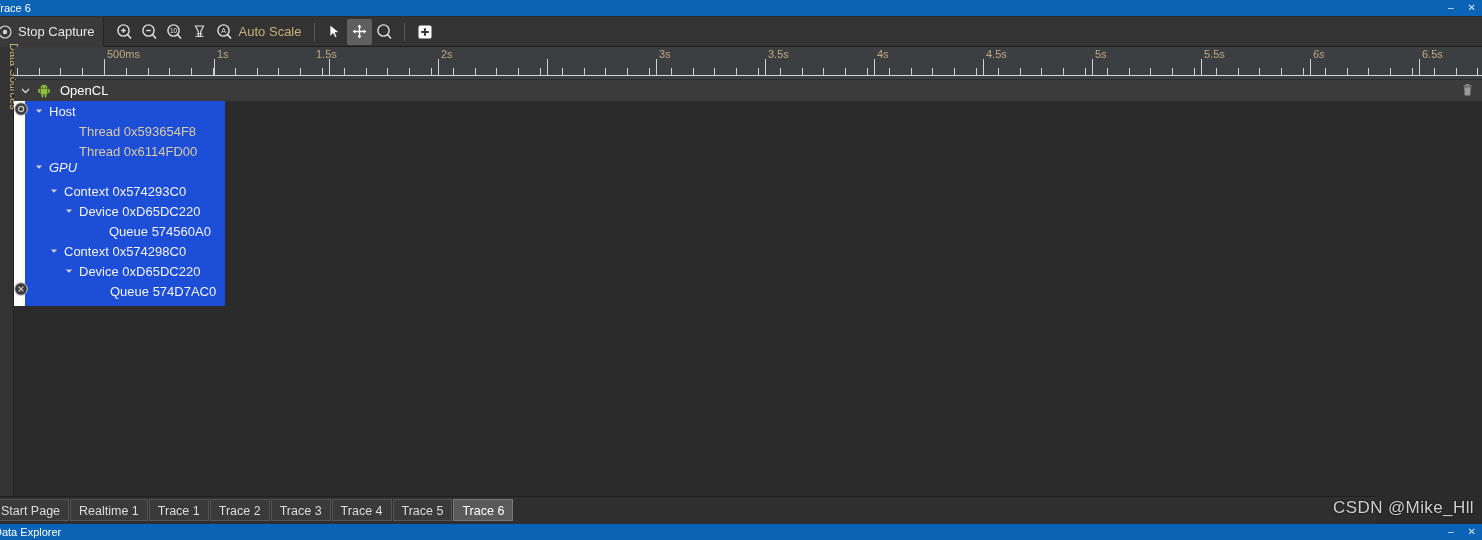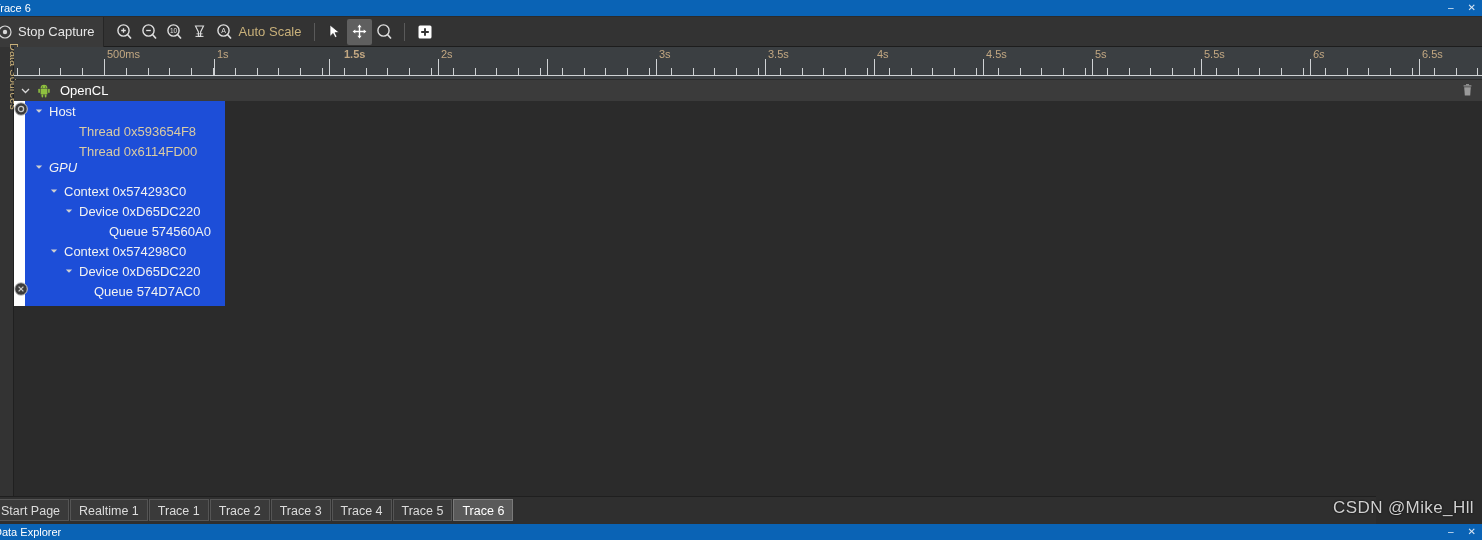--- a/index.html
+++ b/index.html
@@ -355,21 +355,21 @@
         <div class="tick major" style="left: 860px;"></div>
         <div class="tick major" style="left: 969px;"></div>
         <div class="tick major" style="left: 1078px;"></div>
         <div class="tick major" style="left: 1187px;"></div>
         <div class="tick major" style="left: 1296px;"></div>
         <div class="tick major" style="left: 1405px;"></div>
       </div>
     <div id="ruler-labels">
         <div class="tlabel" style="left: 93px;">500ms</div>
         <div class="tlabel" style="left: 203px;">1s</div>
-        <div class="tlabel" style="left: 330px; font-weight: bold;">1.5s</div>
+        <div class="tlabel" style="left: 302px;">1.5s</div>
         <div class="tlabel" style="left: 427px;">2s</div>
         <div class="tlabel" style="left: 536px; margin-top: 38px;">2.5s</div>
         <div class="tlabel" style="left: 645px;">3s</div>
         <div class="tlabel" style="left: 754px;">3.5s</div>
         <div class="tlabel" style="left: 863px;">4s</div>
         <div class="tlabel" style="left: 972px;">4.5s</div>
         <div class="tlabel" style="left: 1081px;">5s</div>
         <div class="tlabel" style="left: 1190px;">5.5s</div>
         <div class="tlabel" style="left: 1299px; font-style: italic;">6s</div>
         <div class="tlabel" style="left: 1408px;">6.5s</div>
@@ -476,21 +476,21 @@
           <div class="row" style="top: 160px;">
             <span style="display: inline-block; width: 39px;"></span>
             <span class="arrow"><svg width="10" height="10" viewBox="0 0 10 10">
                 <path d="M1.8 3.6 L5 6.8 L8.2 3.6 Z" fill="#cfcfcf"></path>
               </svg></span>
             <span class="txt white" style="margin-left: 4px;">Device 0xD65DC220</span>
           </div>
           <div class="row" style="top: 180px;">
             <span style="display: inline-block; width: 54px;"></span>
             <span class="arrow"></span>
-            <span class="txt white" style="margin-left: 4px;">Queue 574D7AC0</span>
+            <span class="txt white" style="margin-left: 20px;">Queue 574D7AC0</span>
           </div>
         </div>
     </div>
 
 
   </div>
 
   <div class="canvasarea"></div>
 
   <div class="tabbar">

